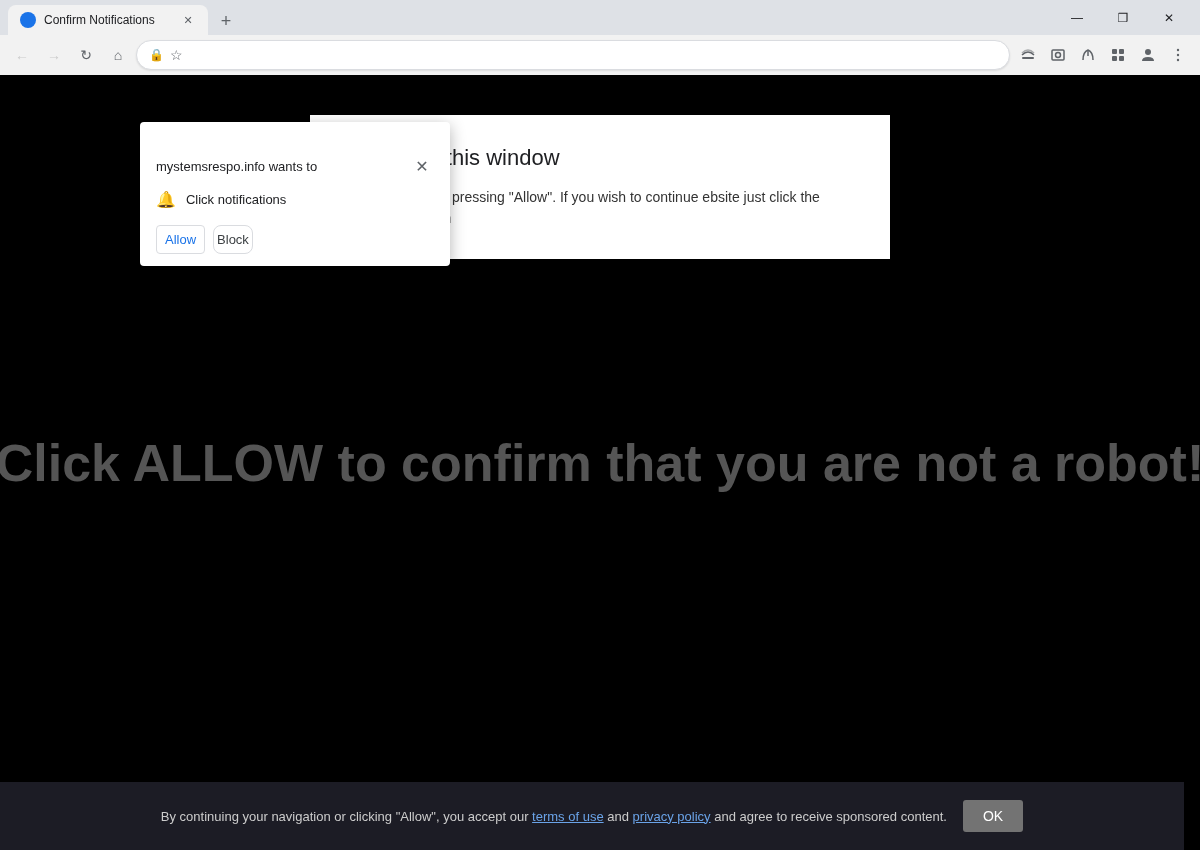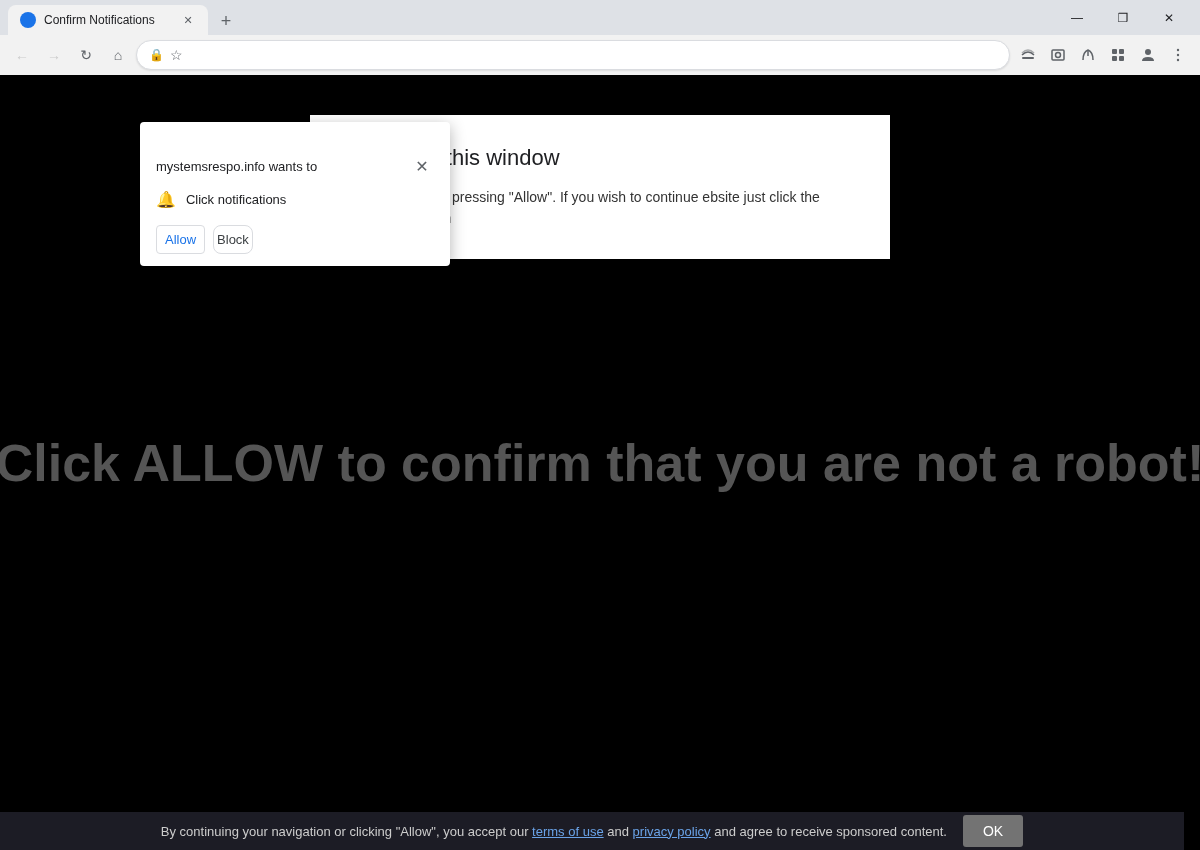--- a/index.html
+++ b/index.html
@@ -200,21 +200,21 @@
       white-space: nowrap;
     }
 
     
     .bottom-bar {
       position: absolute;
       bottom: 0;
       left: 0;
       right: 16px;
       background: rgba(30,30,40,0.92);
-      padding: 3px 20px;
+      padding: 18px 20px;
       display: flex;
       align-items: center;
       justify-content: center;
       gap: 16px;
     }
     .bottom-text {
       font-size: 13px;
       color: #ccc;
       text-align: center;
     }

